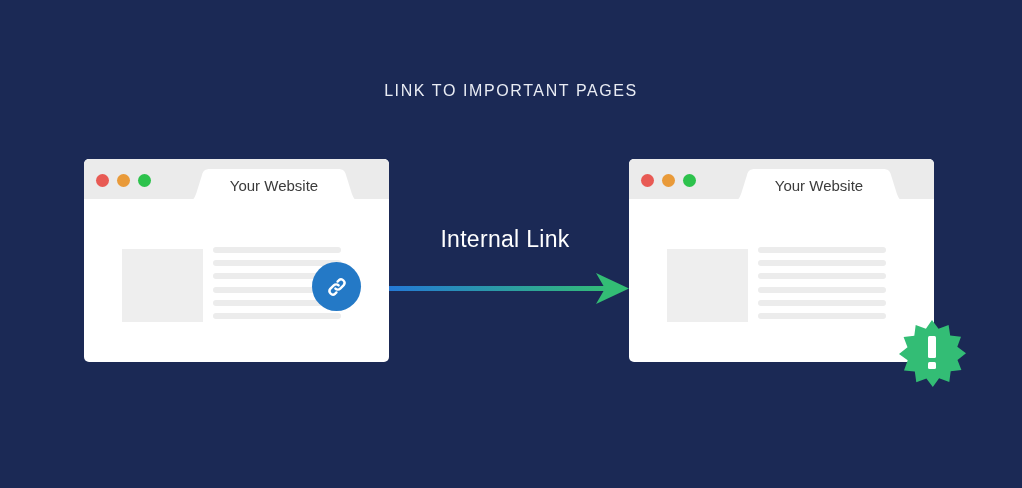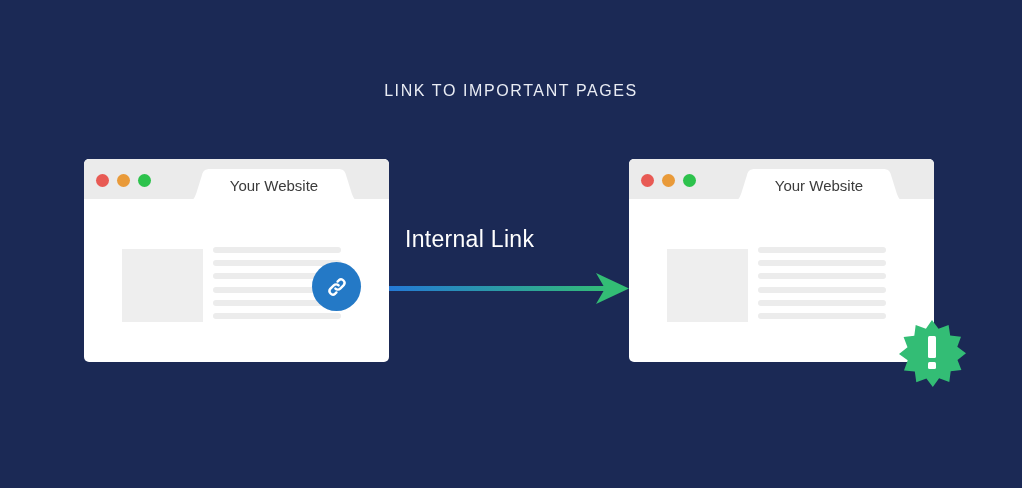--- a/index.html
+++ b/index.html
@@ -41,21 +41,21 @@
   .line {
     position: absolute; left: 129px; width: 128px; height: 6px;
     background: #ececec; border-radius: 3px;
   }
   .link-badge {
     position: absolute; left: 312px; top: 262px; width: 49px; height: 49px;
     border-radius: 50%; background: #2479c6;
     display: flex; align-items: center; justify-content: center;
   }
   .arrow-label {
-    position: absolute; left: 405px; top: 226px; width: 200px; text-align: left;
+    position: absolute; left: 405px; top: 226px; width: 200px; text-align: center;
     color: #ffffff; font-size: 23px; font-weight: 400; letter-spacing: 0.3px;
   }
   .arrow { position: absolute; left: 389px; top: 272px; }
   .warn-badge { position: absolute; left: 893px; top: 314px; }
 </style>
 </head>
 <body>
 
 <div class="title">LINK TO IMPORTANT PAGES</div>
 

